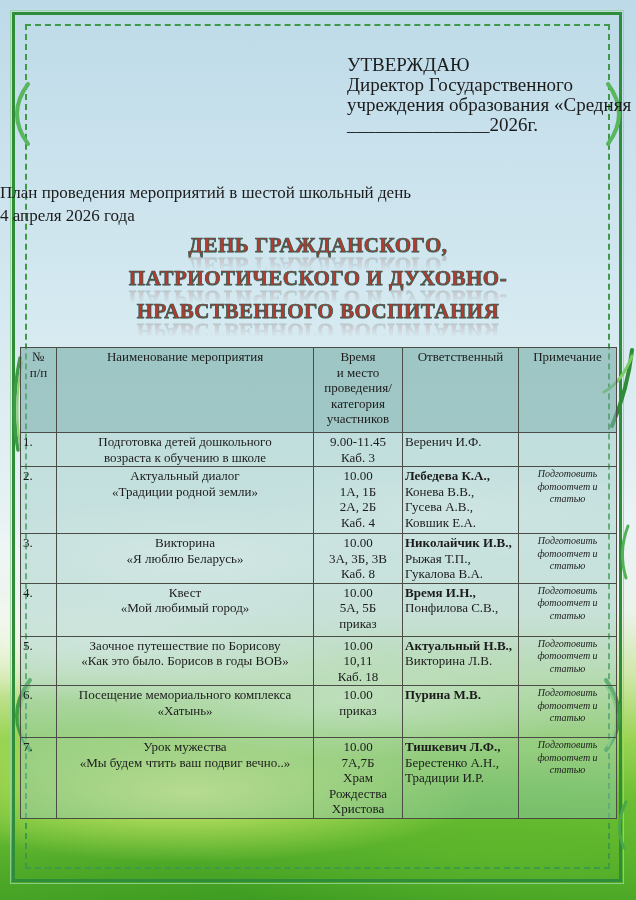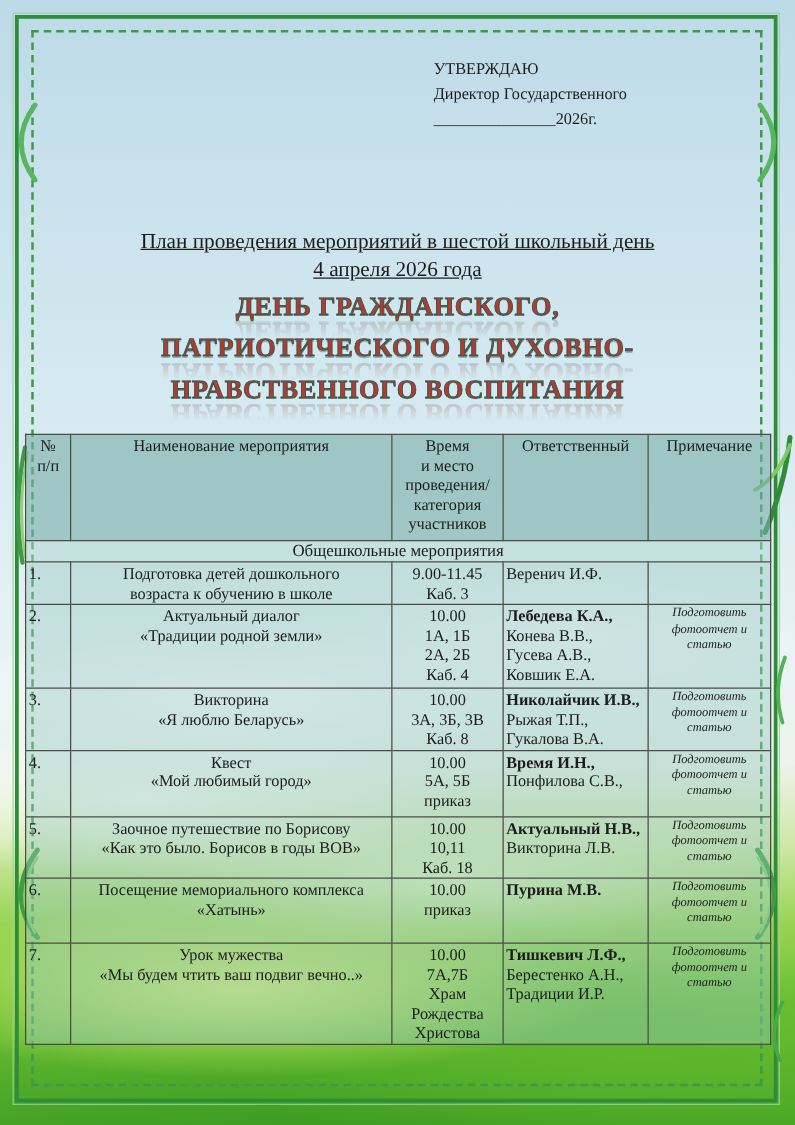--- a/index.html
+++ b/index.html
@@ -14,23 +14,23 @@
       radial-gradient(70% 12% at 30% 88%, rgba(222,240,120,.85), rgba(222,240,120,0) 65%),
       radial-gradient(80% 14% at 80% 94%, rgba(96,184,44,.8), rgba(96,184,44,0) 65%),
       radial-gradient(140% 18% at 50% 103%, rgba(52,148,30,.9), rgba(52,148,30,0) 70%),
       linear-gradient(180deg,#bddae8 0%,#c8e1ec 15%,#d3e8f0 32%,#dfeef2 48%,#eaf3f4 60%,#ebf3ea 68%,#cfe8a8 75%,#9ad455 82%,#6fc034 89%,#52ad2a 100%);
   }
   .frame-solid{position:absolute;left:12px;top:12px;right:14px;bottom:18px;
     border:3px solid #2f8c39;outline:1px solid rgba(150,210,150,.85);outline-offset:1px;}
   .frame-dashed{position:absolute;left:25px;top:24px;right:26px;bottom:31px;
     border:2px dashed #3f9a48;}
   .pre{white-space:pre-line;}
-  .approval{position:absolute;left:347px;top:45px;font-size:13px;line-height:20px;}
-  .main-title{position:absolute;left:0;right:0;top:181px;text-align:center;
-    font-size:17px;line-height:23px;text-decoration:underline;}
+  .approval{position:absolute;left:347px;top:55px;font-size:19px;line-height:20px;}
+  .main-title{position:absolute;left:0;right:0;top:181px;text-align:left;
+    font-size:17px;line-height:23px;}
   .banner{position:absolute;left:0;right:0;top:233px;}
   .banner-line{position:relative;height:33px;}
   .bt{display:block;text-align:center;font-weight:700;font-size:21px;letter-spacing:.5px;
     color:#b5392c;-webkit-text-stroke:.7px #2a5a50;text-shadow:0 1px 0 rgba(30,70,60,.35);}
   .reflect{position:absolute;left:0;right:0;top:19px;transform:scaleY(-1);opacity:.3;
     filter:blur(.4px);
     -webkit-mask-image:linear-gradient(180deg,rgba(0,0,0,0) 25%,#000 95%);
     mask-image:linear-gradient(180deg,rgba(0,0,0,0) 25%,#000 95%);}
   table.events{position:absolute;left:20px;top:347px;width:596px;border-collapse:collapse;
     table-layout:fixed;font-size:13px;line-height:15.5px;}
@@ -79,20 +79,21 @@
     <path d="M4,2 Q30,38 4,72" fill="none" stroke="#3f9f3f" stroke-width="4" stroke-linecap="round"></path>
     <path d="M4,8 Q24,38 6,68" fill="none" stroke="#86cc5f" stroke-width="2" stroke-linecap="round"></path>
   </svg>
 <svg class="blade" style="right:4px;top:800px" width="22" height="50" viewBox="0 0 22 50">
     <path d="M16,2 Q4,26 14,48" fill="none" stroke="#4aa84a" stroke-width="3" stroke-linecap="round"></path>
   </svg>
 
 <div class="approval">
   <div>УТВЕРЖДАЮ</div>
   <div>Директор Государственного</div>
+  <div>учреждения образования «Средняя</div>
   <div>_______________2026г.</div>
 </div>
 
 <div class="main-title">
   <div>План проведения мероприятий в шестой школьный день</div>
   <div>4 апреля 2026 года</div>
 </div>
 
 <div class="banner">
   <div class="banner-line">
@@ -123,23 +124,20 @@
 п/п</th>
     <th>Наименование мероприятия</th>
     <th class="pre">Время
 и место
 проведения/
 категория
 участников</th>
     <th>Ответственный</th>
     <th>Примечание</th>
   </tr>
-  <tr class="section">
-    <td colspan="5">Общешкольные мероприятия</td>
-  </tr>
   <tr class="r1">
     <td class="c-num">1.</td>
     <td class="c-name pre">Подготовка детей дошкольного
 возраста к обучению в школе</td>
     <td class="c-time pre">9.00-11.45
 Каб. 3</td>
     <td class="c-resp">
           <div class="bold pre"></div>
           <div class="pre">Веренич И.Ф.</div>
         </td>

